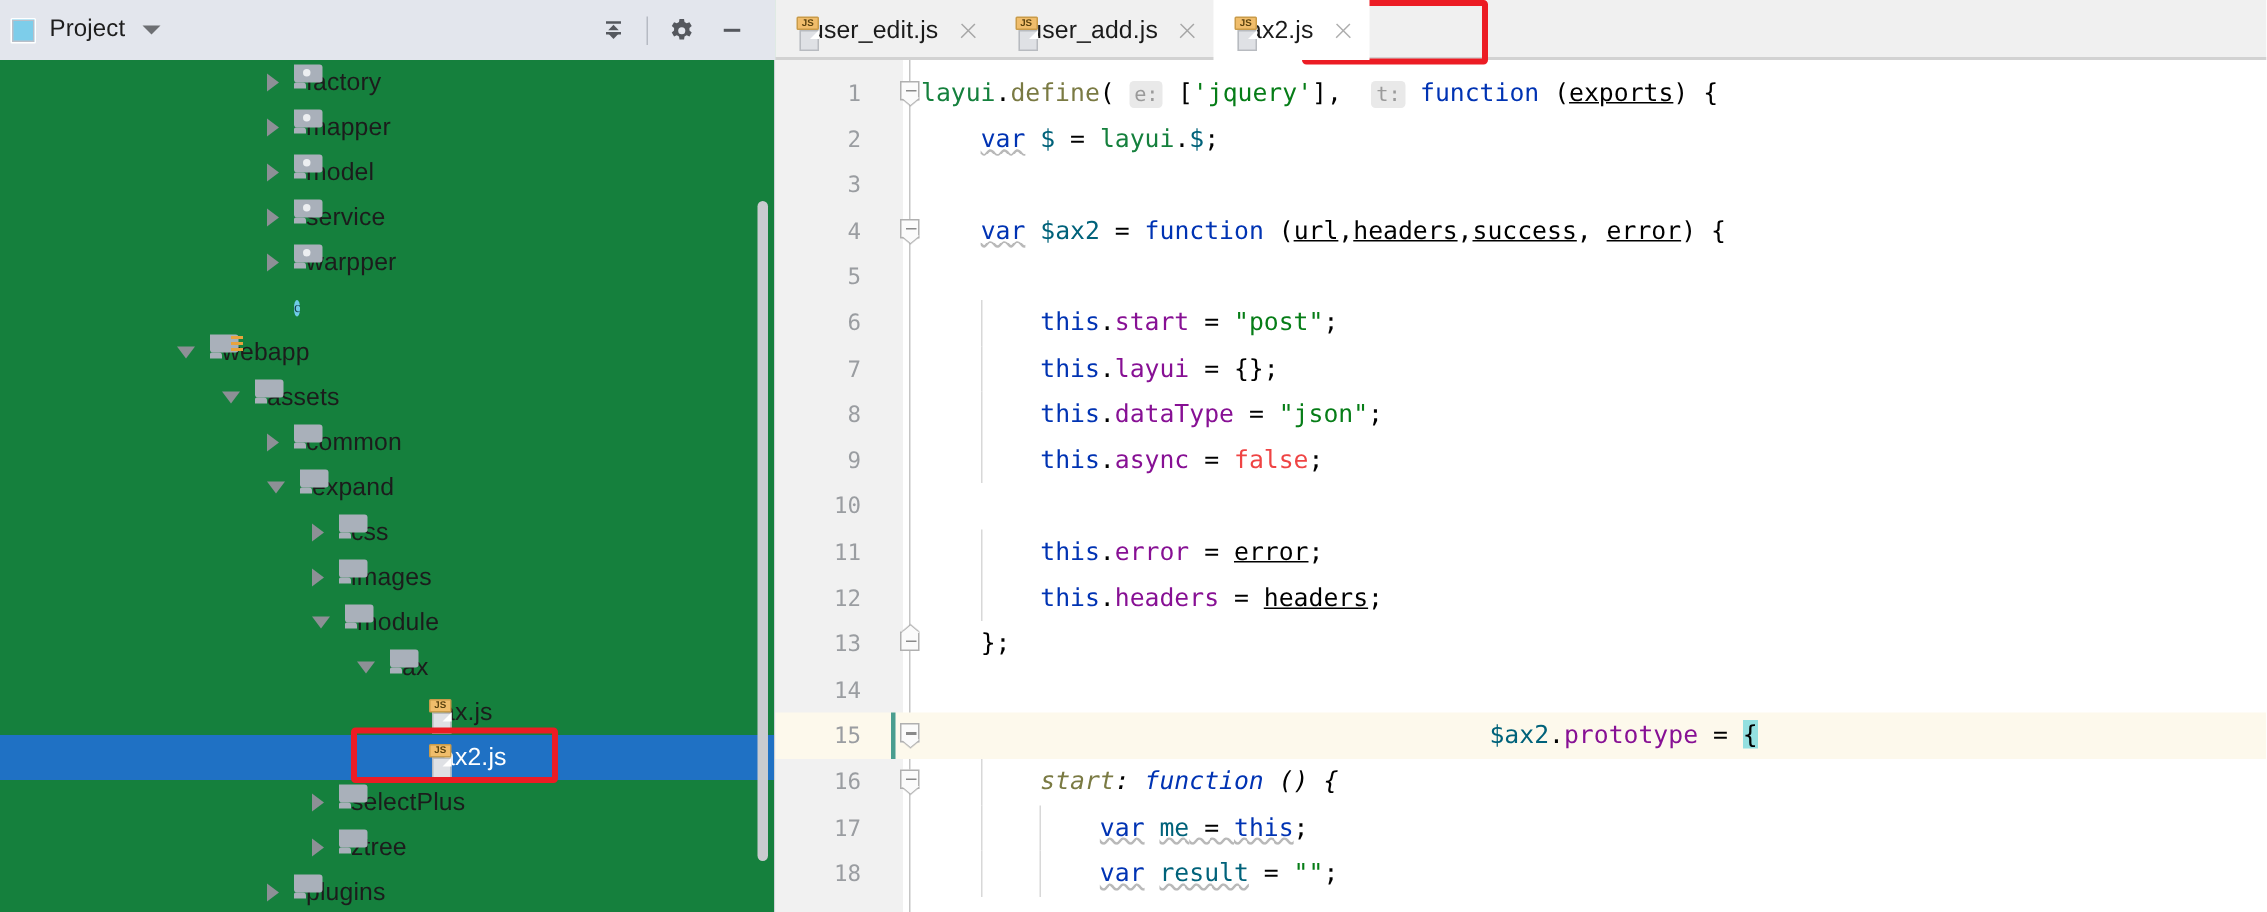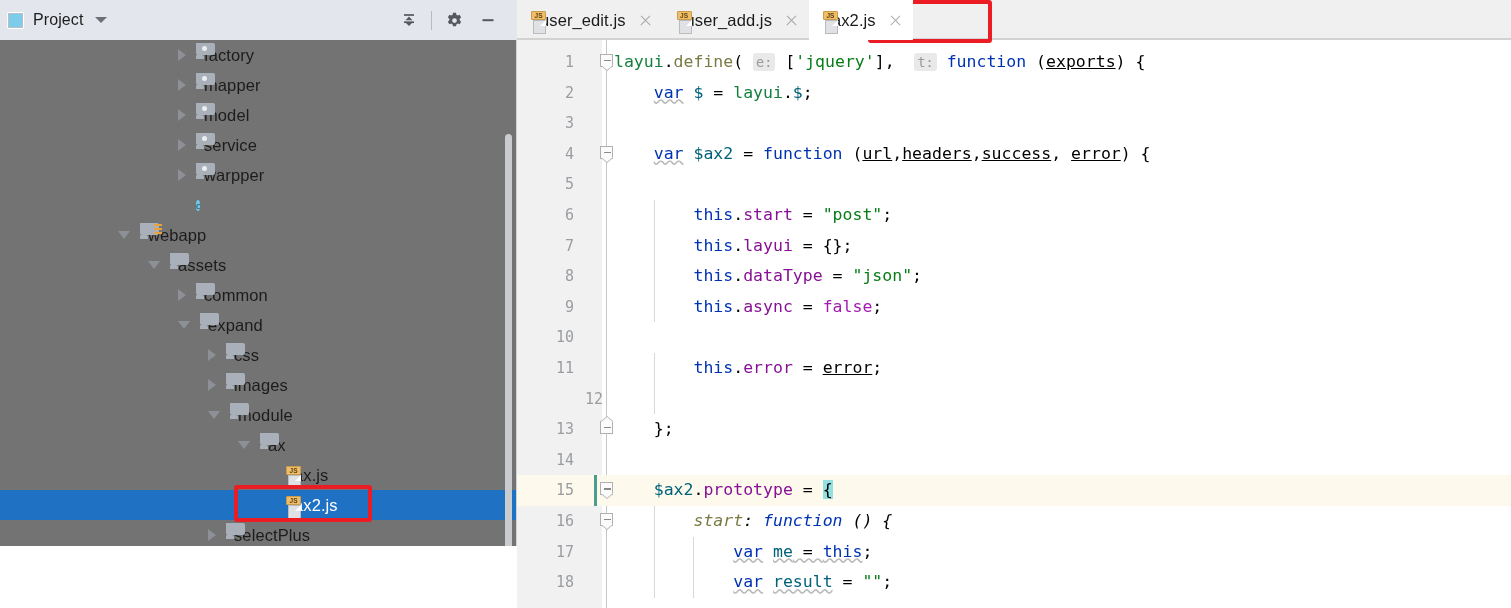--- a/index.html
+++ b/index.html
@@ -5,22 +5,22 @@
   html,body{margin:0;padding:0;}
   body{
     width:1511px;height:608px;overflow:hidden;background:#ffffff;
     font-family:"Liberation Sans", sans-serif;
     -webkit-font-smoothing:antialiased;
   }
   #app{position:relative;width:1511px;height:608px;}
 
   
   #project-panel{
-    position:absolute;left:0;top:0;width:517px;height:546px;
-    background:#737373;overflow:hidden;
+    position:absolute;left:0;top:0;width:517px;height:608px;
+    background:#15803d;overflow:hidden;
   }
   #project-header{
     position:absolute;left:0;top:0;width:517px;height:40px;
     background:#e3e6ed;display:flex;align-items:center;
   }
   #proj-title-wrap{display:flex;align-items:center;padding-left:7px;}
   .proj-ico{
     width:15px;height:15px;background:#7dcdea;border:1px solid #ffffff;
     box-shadow:0 0 0 1px #b9bfc9 inset;border-radius:1px;
   }
@@ -187,21 +187,21 @@
   .cline.cur{background:#fdf9ec;}
   .code-txt{position:relative;padding-left:12px;}
   .indent-guide{
     position:absolute;top:0;width:1px;height:30.6px;background:#d8d8d8;
   }
 
   
   .t-def{color:#000000;}
   .t-kw{color:#0033b3;}
   .t-str{color:#067d17;}
-  .t-num{color:#a21caf;}
+  .t-num{color:#ef4444;}
   .t-prop{color:#871094;}
   .t-obj{color:#15803d;}
   .t-fn{color:#7a7a43;}
   .t-local{color:#00627a;}
   .t-param{color:#000000;text-decoration:underline;}
   .t-sq{text-decoration:underline;text-decoration-style:wavy;text-decoration-color:#b9b9b9;}
   .t-brace-hl{background:#93e0e0;}
   .hint{
     background:#e9e9e9;color:#9a9a9a;border-radius:3px;padding:1px 3px;
     font-size:13.5px;font-family:"DejaVu Sans Mono", monospace;
@@ -402,21 +402,21 @@
           </div>
           <div class="gline" style="top: 251.8px;">
             <span class="num">9</span>
           </div>
           <div class="gline" style="top: 282.4px;">
             <span class="num">10</span>
           </div>
           <div class="gline" style="top: 313px;">
             <span class="num">11</span>
           </div>
-          <div class="gline" style="top: 343.6px; padding-left: 29px;">
+          <div class="gline" style="top: 343.6px;">
             <span class="num">12</span>
           </div>
           <div class="gline" style="top: 374.2px;">
             <span class="num">13</span>
           </div>
           <div class="gline" style="top: 404.8px;">
             <span class="num">14</span>
           </div>
           <div class="gline cur" style="top: 435.4px;">
             <span class="num">15</span>
@@ -436,24 +436,24 @@
       <div id="code">
           <div class="cline" style="top: 7px;"><span class="code-txt"><span class="t-obj">layui</span><span class="t-def">.</span><span class="t-fn">define</span><span class="t-def">( </span><span class="hint">e:</span> <span class="t-def">[</span><span class="t-str">'jquery'</span><span class="t-def">],  </span><span class="hint">t:</span> <span class="t-kw">function</span><span class="t-def"> (</span><span class="t-param">exports</span><span class="t-def">) {</span></span></div>
           <div class="cline" style="top: 37.6px;"><span class="code-txt">    <span class="t-kw t-sq">var</span><span class="t-def"> </span><span class="t-local">$</span><span class="t-def"> = </span><span class="t-obj">layui</span><span class="t-def">.</span><span class="t-local">$</span><span class="t-def">;</span></span></div>
           <div class="cline" style="top: 68.2px;"><span class="code-txt"></span></div>
           <div class="cline" style="top: 98.8px;"><span class="code-txt">    <span class="t-kw t-sq">var</span><span class="t-def"> </span><span class="t-local">$ax2</span><span class="t-def"> = </span><span class="t-kw">function</span><span class="t-def"> (</span><span class="t-param">url</span><span class="t-def">,</span><span class="t-param">headers</span><span class="t-def">,</span><span class="t-param">success</span><span class="t-def">, </span><span class="t-param">error</span><span class="t-def">) {</span></span></div>
           <div class="cline" style="top: 160px;"><span class="code-txt">        <span class="t-kw">this</span><span class="t-def">.</span><span class="t-prop">start</span><span class="t-def"> = </span><span class="t-str">"post"</span><span class="t-def">;</span></span><span class="indent-guide" style="left: 51.6px;"></span></div>
           <div class="cline" style="top: 190.6px;"><span class="code-txt">        <span class="t-kw">this</span><span class="t-def">.</span><span class="t-prop">layui</span><span class="t-def"> = {};</span></span><span class="indent-guide" style="left: 51.6px;"></span></div>
           <div class="cline" style="top: 221.2px;"><span class="code-txt">        <span class="t-kw">this</span><span class="t-def">.</span><span class="t-prop">dataType</span><span class="t-def"> = </span><span class="t-str">"json"</span><span class="t-def">;</span></span><span class="indent-guide" style="left: 51.6px;"></span></div>
           <div class="cline" style="top: 251.8px;"><span class="code-txt">        <span class="t-kw">this</span><span class="t-def">.</span><span class="t-prop">async</span><span class="t-def"> = </span><span class="t-num">false</span><span class="t-def">;</span></span><span class="indent-guide" style="left: 51.6px;"></span></div>
           <div class="cline" style="top: 313px;"><span class="code-txt">        <span class="t-kw">this</span><span class="t-def">.</span><span class="t-prop">error</span><span class="t-def"> = </span><span class="t-param">error</span><span class="t-def">;</span></span><span class="indent-guide" style="left: 51.6px;"></span></div>
-          <div class="cline" style="top: 343.6px;"><span class="indent-guide" style="left: 51.6px;"></span></div>
+          <div class="cline" style="top: 343.6px;"><span class="code-txt">        <span class="t-kw">this</span><span class="t-def">.</span><span class="t-prop">headers</span><span class="t-def"> = </span><span class="t-param">headers</span><span class="t-def">;</span></span><span class="indent-guide" style="left: 51.6px;"></span></div>
           <div class="cline" style="top: 374.2px;"><span class="code-txt">    <span class="t-def">};</span></span></div>
           <div class="cline" style="top: 404.8px;"><span class="code-txt"></span></div>
-          <div class="cline cur" style="top: 435.4px;"><span class="code-txt">    <span class="t-local">$ax2</span><span class="t-def">.</span><span class="t-prop">prototype</span><span class="t-def"> = </span><span class="t-def t-brace-hl">{</span></span></div>
+          <div class="cline cur" style="top: 435.4px; text-align: center;"><span class="code-txt">    <span class="t-local">$ax2</span><span class="t-def">.</span><span class="t-prop">prototype</span><span class="t-def"> = </span><span class="t-def t-brace-hl">{</span></span></div>
           <div class="cline" style="top: 466px; font-style: italic;"><span class="code-txt">        <span class="t-fn">start</span><span class="t-def">: </span><span class="t-kw">function</span><span class="t-def"> () {</span></span><span class="indent-guide" style="left: 51.6px;"></span></div>
           <div class="cline" style="top: 496.6px;"><span class="code-txt">            <span class="t-kw t-sq">var</span><span class="t-def"> </span><span class="t-local t-sq">me</span><span class="t-def t-sq"> = </span><span class="t-kw t-sq">this</span><span class="t-def">;</span></span><span class="indent-guide" style="left: 51.6px;"></span><span class="indent-guide" style="left: 91.2px;"></span></div>
           <div class="cline" style="top: 527.2px;"><span class="code-txt">            <span class="t-kw t-sq">var</span><span class="t-def"> </span><span class="t-local t-sq">result</span><span class="t-def"> = </span><span class="t-str">""</span><span class="t-def">;</span></span><span class="indent-guide" style="left: 51.6px;"></span><span class="indent-guide" style="left: 91.2px;"></span></div>
         </div>
     <div class="fold-icon" style="top: 14px;">
           <span class="shp"></span>
           <span class="pt"></span>
         </div>
         <div class="fold-icon" style="top: 105.8px;">
           <span class="shp"></span>

